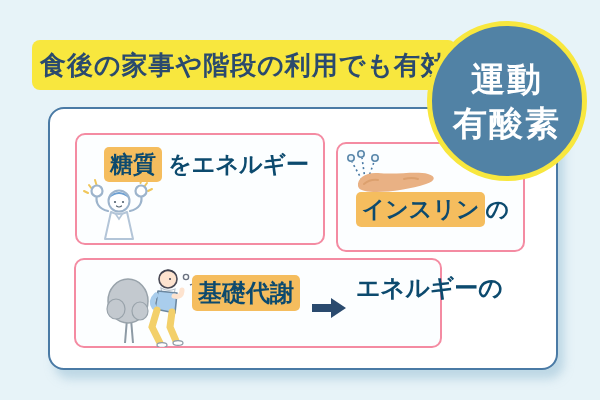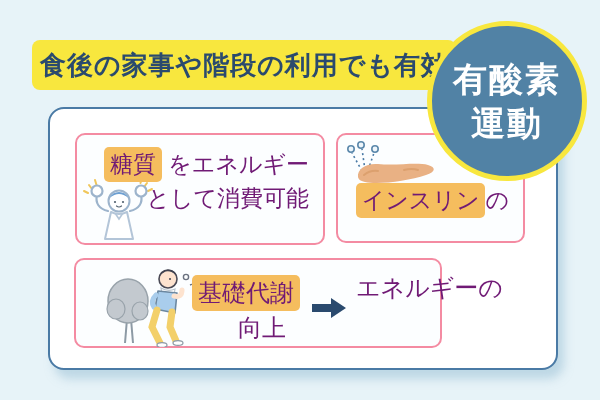--- a/index.html
+++ b/index.html
@@ -54,25 +54,25 @@
   
   .pbox{
     position:absolute;
     background:#fcfeff;
     border:2px solid #f48ba2;
     border-radius:10px;
     box-sizing:border-box;
     z-index:2;
   }
   .box-sugar{left:75px;top:133px;width:250px;height:112px;}
-  .box-insulin{left:336px;top:133px;width:189px;height:110px;}
+  .box-insulin{left:336px;top:142px;width:189px;height:110px;}
   .box-metabolism{left:74px;top:258px;width:368px;height:90px;}
 
   .navy-text{
-    color:#701a75;font-weight:400;white-space:nowrap;
+    color:#0c4a6e;font-weight:700;white-space:nowrap;
   }
   .hl{
     background:#f5bd5e;
     border-radius:5px;
     padding:1px 6px 2px 6px;
     display:inline-block;
   }
   .sugar-text{
     position:absolute;top:12px;right:14px;
     text-align:right;font-size:23px;line-height:32px;
@@ -129,21 +129,20 @@
       <path d="M28.5 27 a10.5 10.5 0 0 1 19 0 q-5 -4 -9.5 -4 q-4.5 0 -9.5 4 Z" fill="#6d9fd1"></path>
       <circle cx="34" cy="31" r="1.1" fill="#51606f"></circle>
       <circle cx="42" cy="31" r="1.1" fill="#51606f"></circle>
       <path d="M35.5 35 q2.5 2 5 0" stroke="#51606f" stroke-width="1.2" fill="none" stroke-linecap="round"></path>
 
       <path d="M30 41 L24 68 L52 68 L46 41 Q38 45 30 41 Z" fill="#ffffff" stroke="#b3c5d8" stroke-width="2" stroke-linejoin="round"></path>
       <path d="M34 42 L38 48 L42 42" fill="none" stroke="#b3c5d8" stroke-width="1.6"></path>
     </svg>
     <div class="sugar-text navy-text">
       <div><span class="hl">糖質</span> <span>をエネルギー</span></div>
-      <div>として消費可能</div>
     </div>
   </div>
 
   <div class="pbox box-insulin">
     <svg class="insulin-art" width="96" height="54" viewBox="0 0 96 54">
 
       <g stroke="#4a7aa5" stroke-width="1.6" stroke-dasharray="2 3" fill="none">
         <path d="M18 32 L8 14"></path>
         <path d="M21 31 L18 10"></path>
         <path d="M24 31 L30 14"></path>
@@ -190,30 +189,29 @@
       <path d="M58 34 q-6 6 -2 12" fill="none" stroke="#a9cdec" stroke-width="5" stroke-linecap="round"></path>
 
       <path d="M59 49 L54 66 L62 82" fill="none" stroke="#f3d06a" stroke-width="7" stroke-linecap="round"></path>
       <path d="M74 51 L72 66 L78 80" fill="none" stroke="#f3d06a" stroke-width="7" stroke-linecap="round"></path>
 
       <ellipse cx="64" cy="84" rx="5" ry="2.4" fill="#ffffff" stroke="#8d9aa5" stroke-width="1.2"></ellipse>
       <ellipse cx="80" cy="82" rx="5" ry="2.4" fill="#ffffff" stroke="#8d9aa5" stroke-width="1.2"></ellipse>
     </svg>
     <div class="cause-text navy-text">
       <div><span class="hl">基礎代謝</span></div>
-      <div class="l2">向上</div>
     </div>
     <div class="arrow-wrap">
       <svg width="34" height="22" viewBox="0 0 34 22">
         <path d="M0 7 H19 V1 L34 11 L19 21 V15 H0 Z" fill="#2a4a6e"></path>
       </svg>
     </div>
     <div class="effect-text navy-text">
       <div>エネルギーの</div>
     </div>
   </div>
 
   <div class="badge">
+    <span>運動</span>
     <span>有酸素</span>
-    <span>運動</span>
   </div>
 
 </div>
 
 </body></html>

